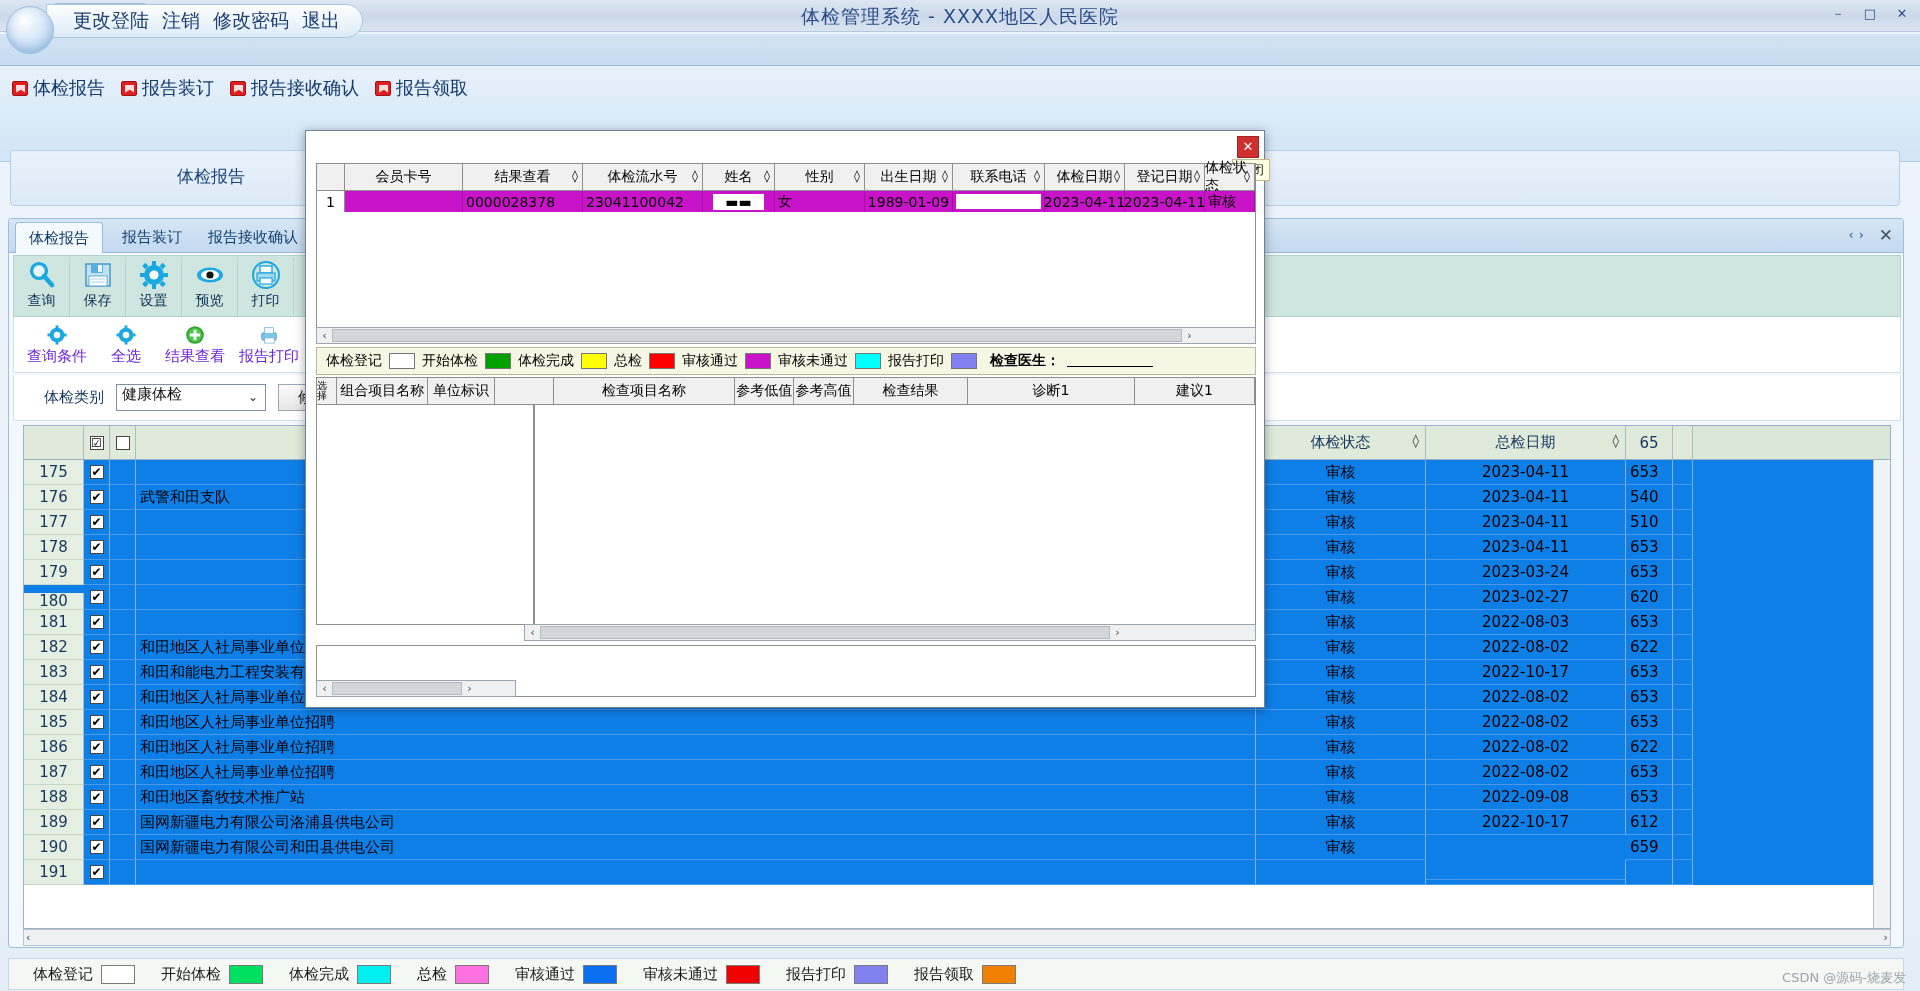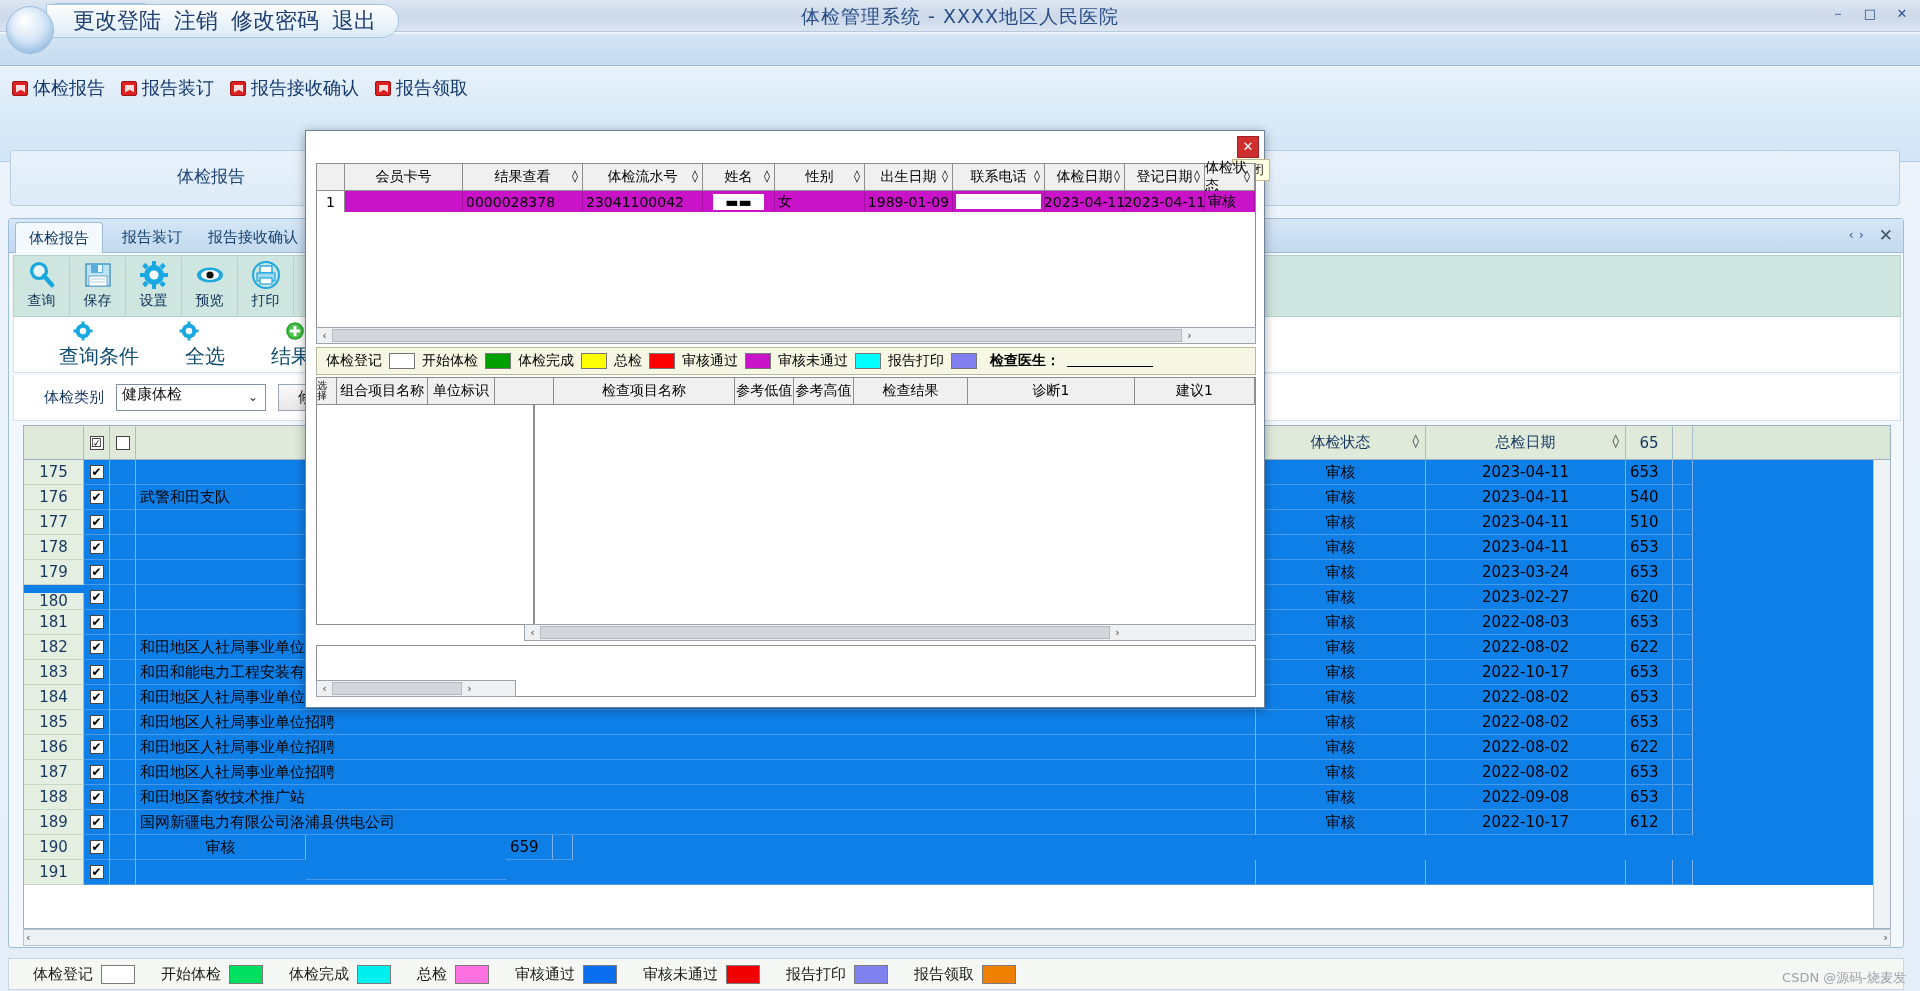--- a/index.html
+++ b/index.html
@@ -42,21 +42,21 @@
     box-shadow: inset 0 -4px 8px rgba(120,170,215,.5);
     z-index: 6;
   }
   .menucap {
     position:absolute; left:46px; top:4px; height:34px;
     padding:0 22px 0 26px;
     background: linear-gradient(180deg,#fdfefe 0%, #eaf3fb 60%, #dbeaf7 100%);
     border:1px solid #a7c6e3;
     border-radius: 0 18px 18px 0;
     display:flex; align-items:center; gap:13px;
-    font-size:22px; color:#1f3f73; z-index:5;
+    font-size:19px; color:#1f3f73; z-index:5;
   }
   .menucap span { cursor:pointer; }
   .menu-caret {
     position:absolute; left:310px; top:12px; font-size:11px; color:#3d5f92; z-index:5;
   }
 
   
   .ribbon-tabrow {
     position:absolute; left:0; top:34px; width:1920px; height:32px;
     background: linear-gradient(180deg,#d4e4f4 0%, #c6dbf0 100%);
@@ -147,21 +147,21 @@
   .tb2 {
     position:absolute; left:4px; top:98px; width:1888px; height:56px;
     background:#ffffff; border:1px solid #cfe0ef; border-top:none;
     display:flex; align-items:center; padding-left:6px;
   }
   .tb2 .tbtn2 {
     min-width:64px; height:52px; display:flex; flex-direction:column;
     align-items:center; justify-content:center; gap:1px;
     padding:0 7px; cursor:pointer;
   }
-  .tb2 .tlabel2 { font-size:20px; color:#0c4a6e; white-space:nowrap;margin-left:32px; }
+  .tb2 .tlabel2 { font-size:15px; color:#6d28d9; white-space:nowrap; }
 
   
   .filterbar {
     position:absolute; left:4px; top:156px; width:1888px; height:46px;
     background:#ffffff; border:1px solid #cfe0ef; border-top:none;
     display:flex; align-items:center; gap:12px; padding-left:30px;
   }
   .f-label { font-size:15px; color:#16365e; }
   .f-select {
     width:150px;height:27px;border:1px solid #7e8fa3;background:#fff;
@@ -735,20 +735,21 @@
             <div class="gc " style="width: 200px; justify-content: center;">2022-10-17</div>
             <div class="gc " style="width: 47px;">612</div>
             <div class="gc " style="width: 20px;"></div>
           </div>
           <div class="grow">
             <div class="gc rownum" style="width: 60px;">190</div>
             <div class="gc chk" style="width: 26px;">
               <span class="cbx">✔</span>
             </div>
             <div class="gc " style="width: 26px;"></div>
+            <div class="gc " style="width: 1120px;">国网新疆电力有限公司和田县供电公司</div>
             <div class="gc " style="width: 170px; justify-content: center;">审核</div>
             <div class="gc " style="width: 200px; justify-content: center; margin-top: 44px;">2022-09-13</div>
             <div class="gc " style="width: 47px;">659</div>
             <div class="gc " style="width: 20px;"></div>
           </div>
           <div class="grow">
             <div class="gc rownum" style="width: 60px;">191</div>
             <div class="gc chk" style="width: 26px;">
               <span class="cbx">✔</span>
             </div>

